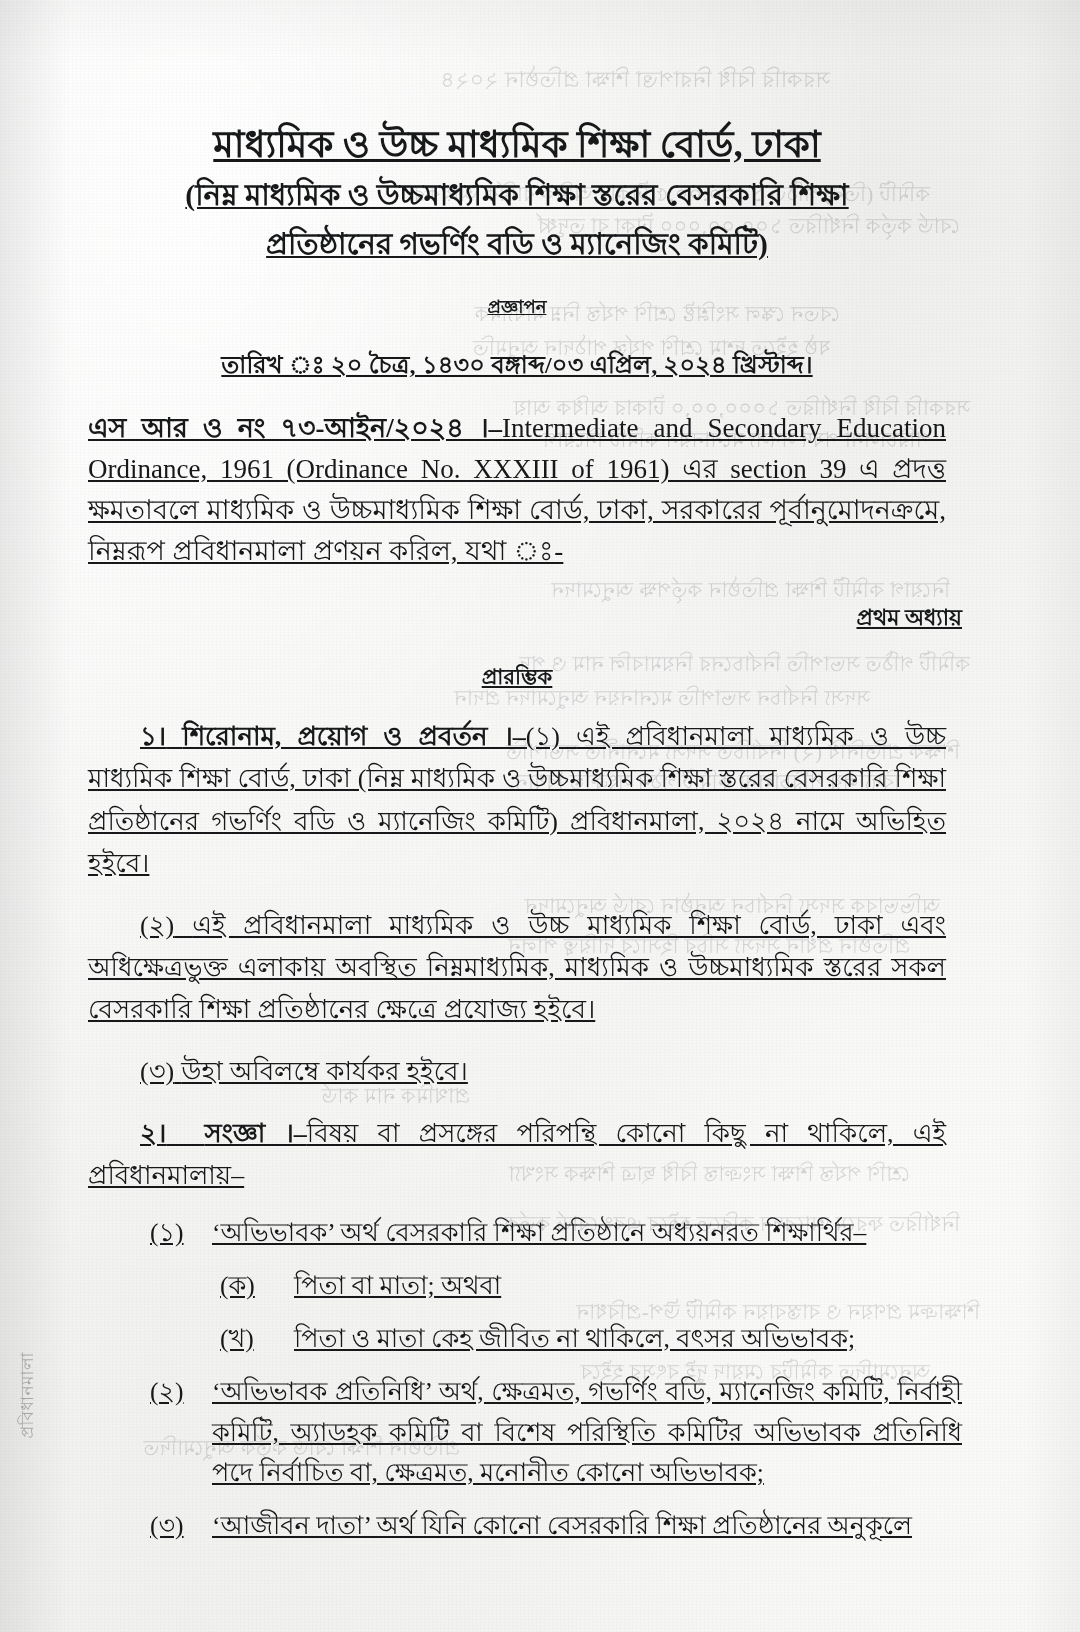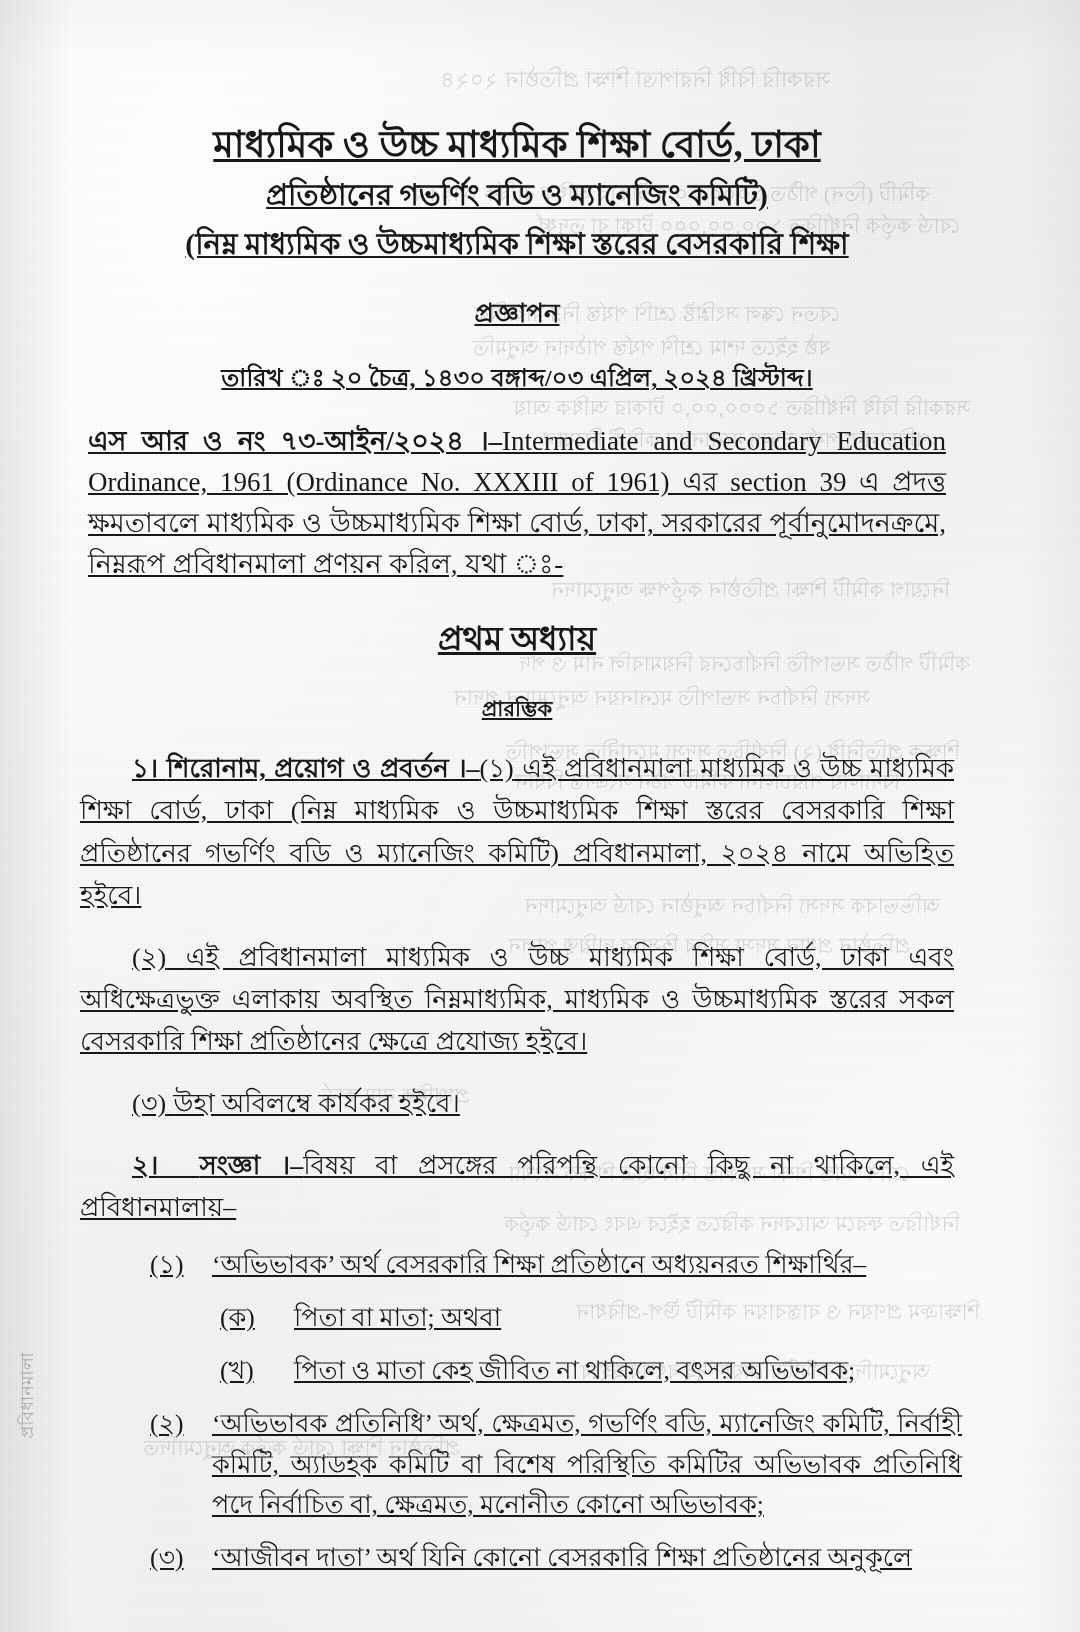--- a/index.html
+++ b/index.html
@@ -92,21 +92,21 @@
     padding: 0 8px;
   }
   .ttl-year {
     font-size: 34px;
     font-weight: 700;
     line-height: 1.3;
     margin: 10px 0 0;
   }
 
   .h-notif {
-    font-size: 26px;
+    font-size: 18px;
     font-weight: 700;
     margin: 28px 0 0;
   }
   .p-date {
     font-size: 24px;
     font-weight: 700;
     margin: 22px 0 0;
     letter-spacing: .2px;
   }
 
@@ -115,34 +115,35 @@
     font-weight: 400;
     line-height: 1.52;
     margin: 22px 16px 0;
     text-align: justify;
     text-align-last: left;
     word-spacing: 1px;
   }
   .p-sro .bn { font-weight: 700; }
 
   .h-chapter {
-    font-size: 33px;
+    font-size: 22px;
     font-weight: 700;
     margin: 28px 0 0;
+    text-align: right;
   }
   .h-chapter-sub {
     font-size: 21px;
     font-weight: 700;
     margin: 24px 0 0;
   }
 
   .clause {
     font-size: 26px;
     line-height: 1.62;
-    margin: 20px 8px 0;
+    margin: 20px 16px 0;
     text-align: justify;
     text-align-last: left;
     text-indent: 52px;
     word-spacing: .5px;
   }
   .clause .lead { font-weight: 700; }
 
   
   .defs { margin-top: 16px; }
   .def-row {
@@ -207,22 +208,22 @@
       <div class="ghost-line" style="top: 1356px; left: 150px; font-size: 21px;">অনুমোদিত কমিটির মেয়াদ দুই বৎসর হইবে</div>
       <div class="ghost-line" style="top: 1432px; left: 620px; font-size: 21px;">প্রতিষ্ঠান শিক্ষা বোর্ড কর্তৃক অনুমোদিত</div>
     </div>
 
   <div class="grain"></div>
   <div class="vignette"></div>
 
   <div class="content">
 
     <h1 class="ttl-main t-center">মাধ্যমিক ও উচ্চ মাধ্যমিক শিক্ষা বোর্ড, ঢাকা</h1>
+    <p class="ttl-sub t-center">(নিম্ন মাধ্যমিক ও উচ্চমাধ্যমিক শিক্ষা স্তরের বেসরকারি শিক্ষা</p>
     <p class="ttl-sub t-center">প্রতিষ্ঠানের গভর্ণিং বডি ও ম্যানেজিং কমিটি)</p>
-    <p class="ttl-sub t-center">(নিম্ন মাধ্যমিক ও উচ্চমাধ্যমিক শিক্ষা স্তরের বেসরকারি শিক্ষা</p>
 
     <h2 class="h-notif t-center">প্রজ্ঞাপন</h2>
     <p class="p-date t-center">তারিখ ঃ ২০ চৈত্র, ১৪৩০ বঙ্গাব্দ/০৩ এপ্রিল, ২০২৪ খ্রিস্টাব্দ।</p>
 
     <p class="p-sro">
       <span class="bn">এস আর ও নং ৭৩-আইন/২০২৪ ।–</span><span>Intermediate and Secondary Education Ordinance, 1961 (Ordinance No. XXXIII of 1961) এর section 39 এ প্রদত্ত ক্ষমতাবলে মাধ্যমিক ও উচ্চমাধ্যমিক শিক্ষা বোর্ড, ঢাকা, সরকারের পূর্বানুমোদনক্রমে, নিম্নরূপ প্রবিধানমালা প্রণয়ন করিল,  যথা ঃ-</span>
     </p>
 
     <h2 class="h-chapter t-center">প্রথম অধ্যায়</h2>
     <h3 class="h-chapter-sub t-center">প্রারম্ভিক</h3>

